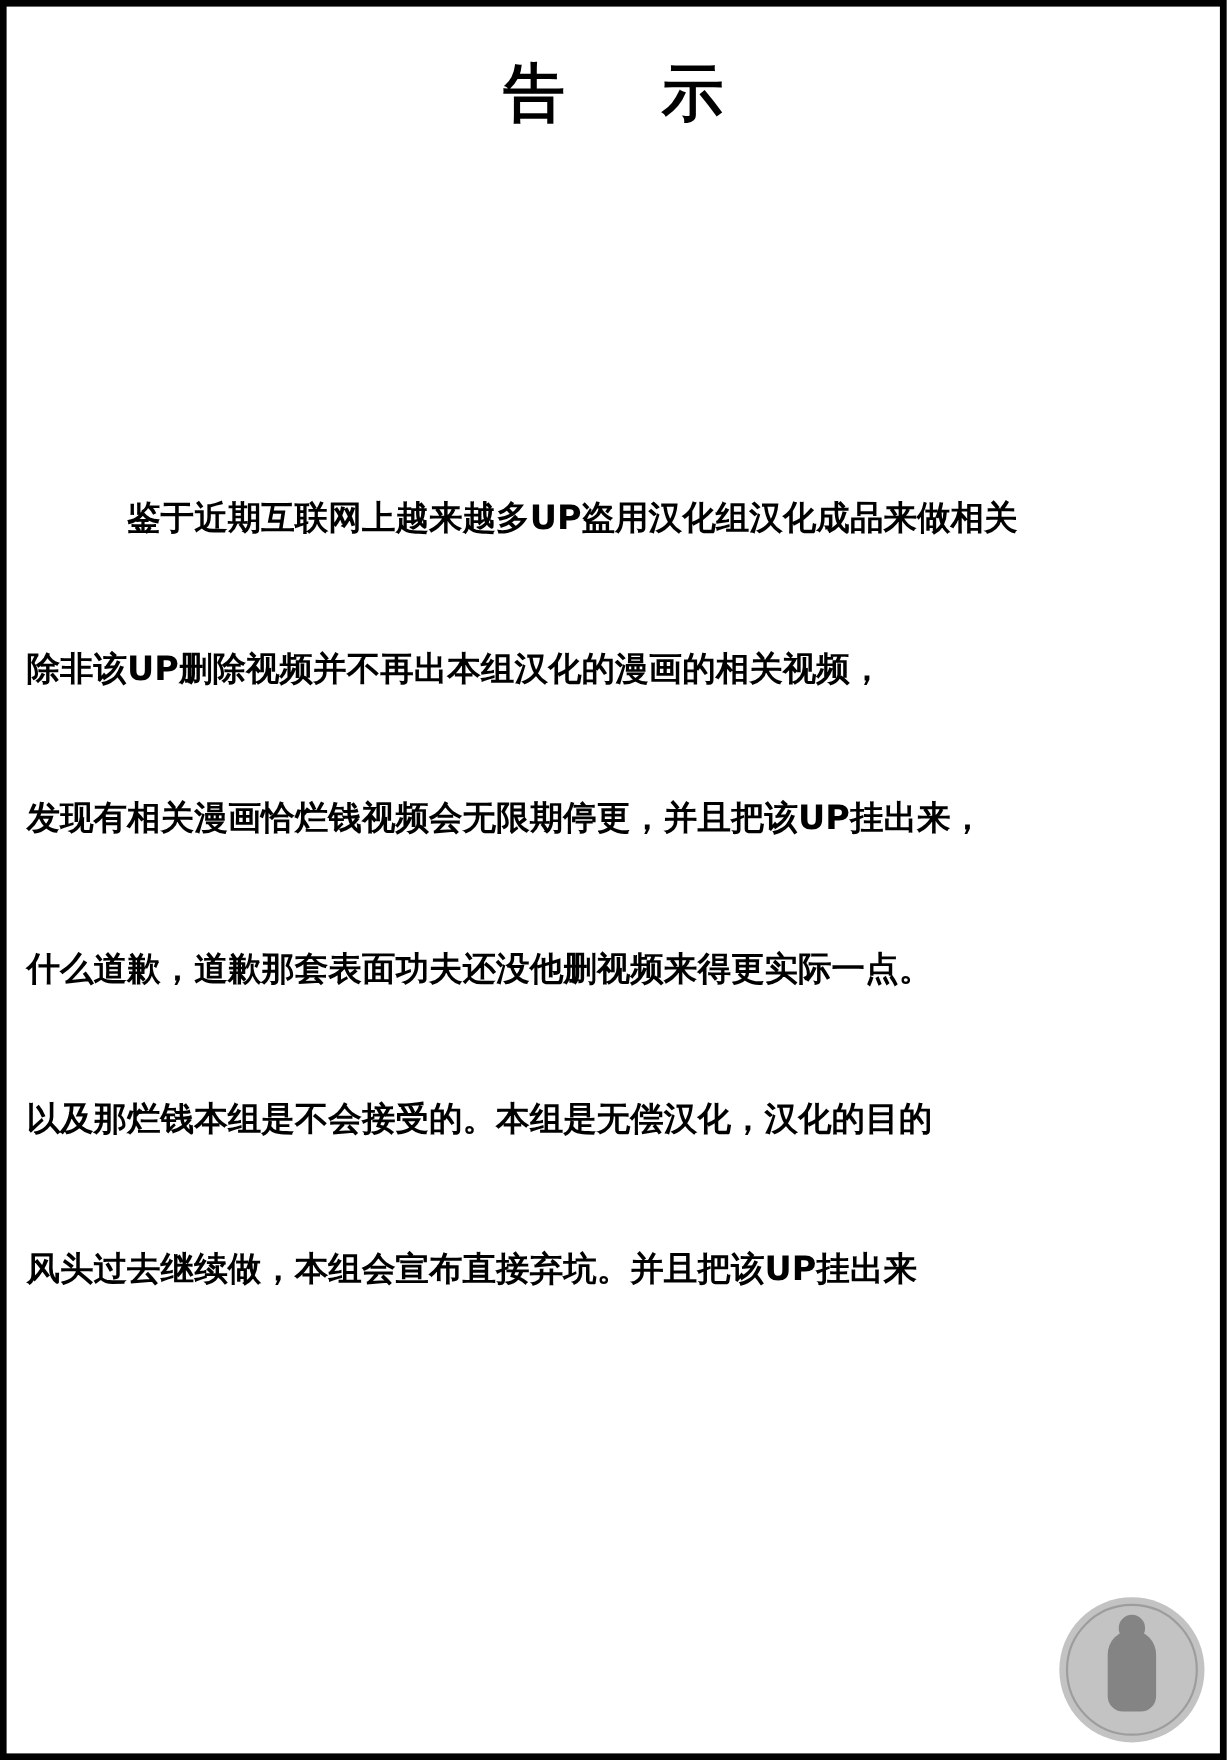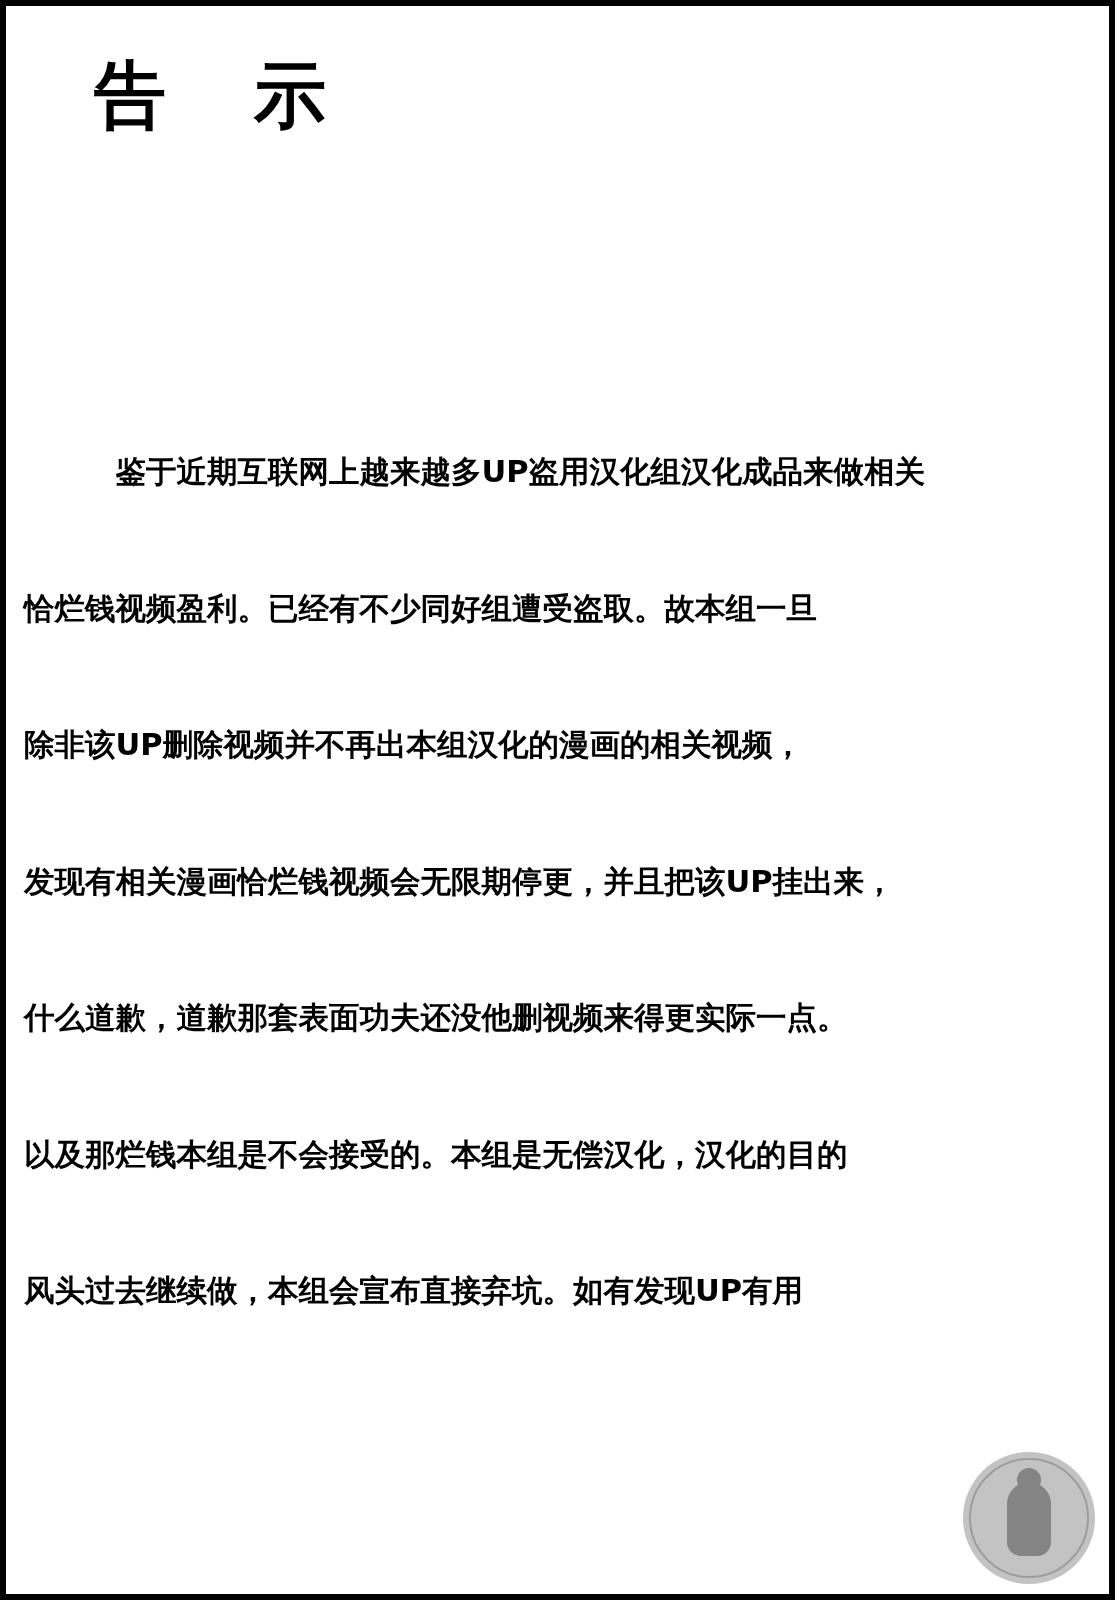--- a/index.html
+++ b/index.html
@@ -15,21 +15,22 @@
     width: 1115px;
     height: 1600px;
     background: #ffffff;
     border: 6px solid #000000;
     box-sizing: border-box;
     overflow: hidden;
   }
   .title {
     margin: 0;
     padding-top: 48px;
-    font-size: 72px;
+    text-align: center;
+    font-size: 56px;
     font-weight: 800;
     letter-spacing: 88px;
     text-indent: 88px;
     line-height: 1.15;
     color: #000000;
     font-family: "DejaVu Sans", "Liberation Sans", sans-serif;
   }
   .body-block {
     position: absolute;
     left: 18px;
@@ -116,26 +117,25 @@
 </head>
 <body>
 
 <div class="page">
 
   <h1 class="title">告示</h1>
 
   <div class="body-block">
     <p class="para">
       <span class="line">　　　鉴于近期互联网上越来越多UP盗用汉化组汉化成品来做相关</span>
-      <span class="line">恰烂钱视频盈利。已经有不少同好组遭受盗取。故本组一旦</span>
       <span class="line">除非该UP删除视频并不再出本组汉化的漫画的相关视频，</span>
       <span class="line">发现有相关漫画恰烂钱视频会无限期停更，并且把该UP挂出来，</span>
       <span class="line">什么道歉，道歉那套表面功夫还没他删视频来得更实际一点。</span>
       <span class="line">以及那烂钱本组是不会接受的。本组是无偿汉化，汉化的目的</span>
-      <span class="line">风头过去继续做，本组会宣布直接弃坑。如有发现UP有用</span>
+      <span class="line">风头过去继续做，本组会宣布直接弃坑。并且把该UP挂出来</span>
       
       
       
       
       
       
       
       
       
       

